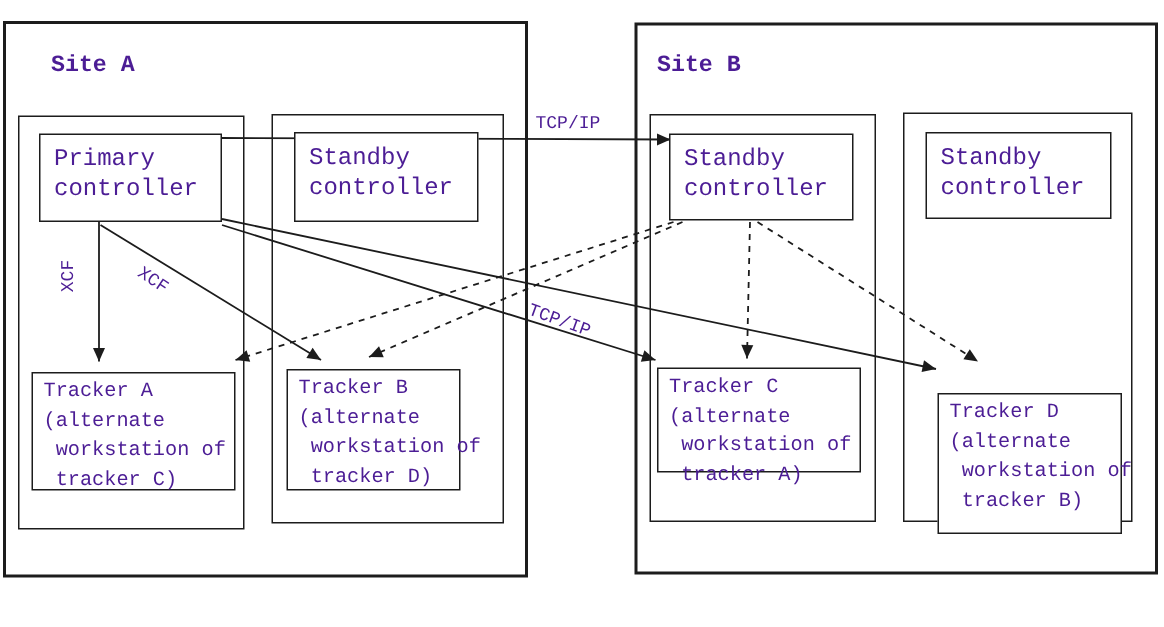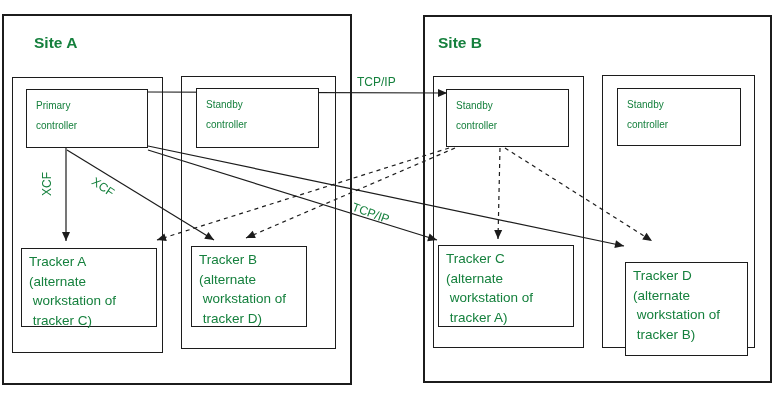--- a/index.html
+++ b/index.html
@@ -1,24 +1,24 @@
 <!DOCTYPE html>
 <html><head>
 <meta charset="utf-8">
 <style>
   html,body{margin:0;padding:0;background:#ffffff;}
   #stage{
     position:relative;width:776px;height:418px;background:#ffffff;overflow:hidden;
-    font-family:Liberation Sans, sans-serif;color:#15803d;
+    font-family:Liberation Mono, monospace;color:#4c1d95;
   }
   .box{position:absolute;box-sizing:border-box;background:transparent;}
   .site-box{border:2px solid #1c1c1c;z-index:0;}
   .col-box{border:1.5px solid #1c1c1c;z-index:0;}
   .node-box{border:1.5px solid #1c1c1c;background:#ffffff;z-index:2;}
-  .ctrl-text{padding:6px 4px 0 9px;font-size:10px;line-height:20px;}
+  .ctrl-text{padding:6px 4px 0 9px;font-size:16px;line-height:20px;}
   .trk-text{padding:3px 17px 0 7px;font-size:13.5px;line-height:19.5px;}
   .bl{white-space:pre;}
   .site-title{position:absolute;z-index:3;font-weight:bold;font-size:15.5px;}
   .link-label{position:absolute;z-index:3;font-size:12px;white-space:pre;}
   #svg-layer{position:absolute;left:0;top:0;z-index:1;}
 </style>
 </head>
 <body>
 
 <div id="stage">
@@ -81,21 +81,21 @@
   <div class="box node-box ctrl-text" style="left:446px;top:89px;width:123px;height:58px;">
     <div class="bl">Standby</div>
     <div class="bl">controller</div>
   </div>
 
   <div class="box node-box ctrl-text" style="left:617px;top:88px;width:124px;height:58px;">
     <div class="bl">Standby</div>
     <div class="bl">controller</div>
   </div>
 
-  <div class="box node-box trk-text" style="left:438px;top:245px;width:136px;height:82px;">
+  <div class="box node-box trk-text" style="left:438px;top:245px;width:136px;height:70px;">
     <div class="bl">Tracker C</div>
     <div class="bl">(alternate</div>
     <div class="bl"> workstation of</div>
     <div class="bl"> tracker A)</div>
   </div>
 
   <div class="box node-box trk-text" style="left:625px;top:262px;width:123px;height:94px;">
     <div class="bl">Tracker D</div>
     <div class="bl">(alternate</div>
     <div class="bl"> workstation of</div>

